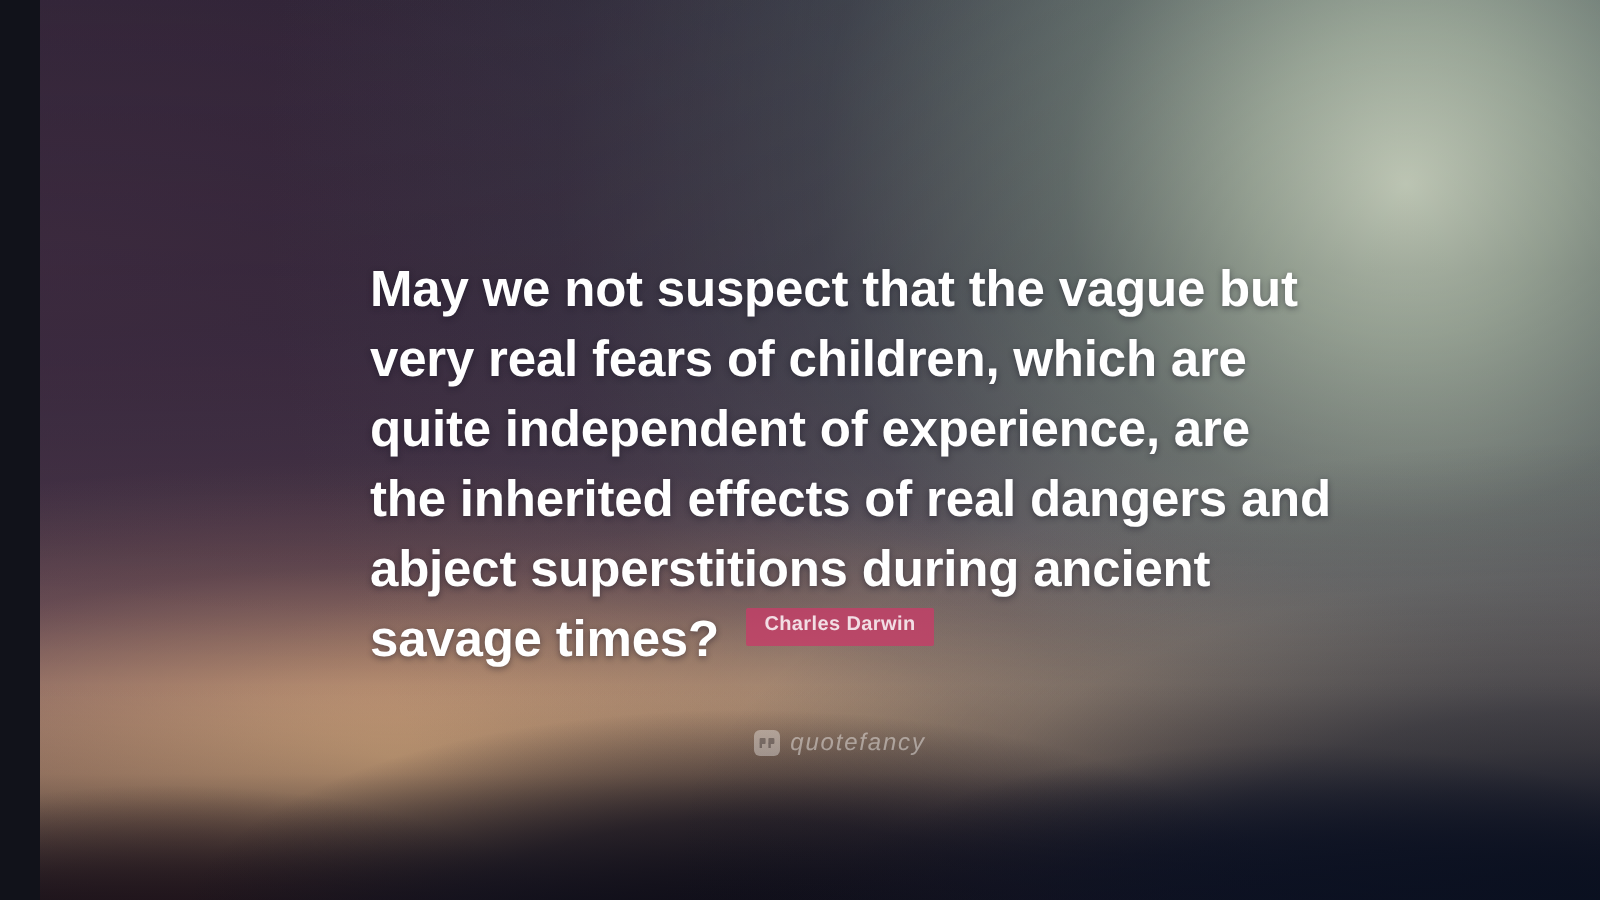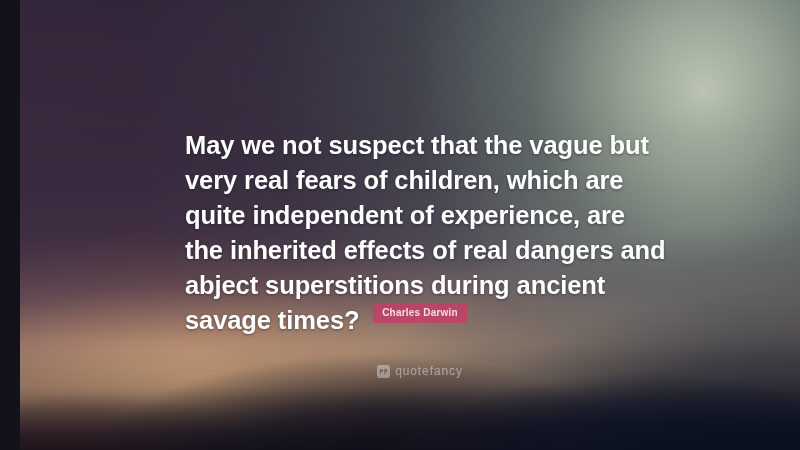--- a/index.html
+++ b/index.html
@@ -194,20 +194,21 @@
   }
 
   #watermark-logo svg { display: block; }
 
   #watermark-label {
     color: #ffffff;
     font-size: 12px;
     font-weight: normal;
     letter-spacing: 0.9px;
     line-height: 13px;
+    font-style: italic;
   }
 </style>
 </head>
 <body>
 
 <div id="card">
 
   <div class="bg-layer" id="bg-base"></div>
   <div class="bg-layer" id="bg-navy"></div>
   <div class="bg-layer" id="bg-purple"></div>

